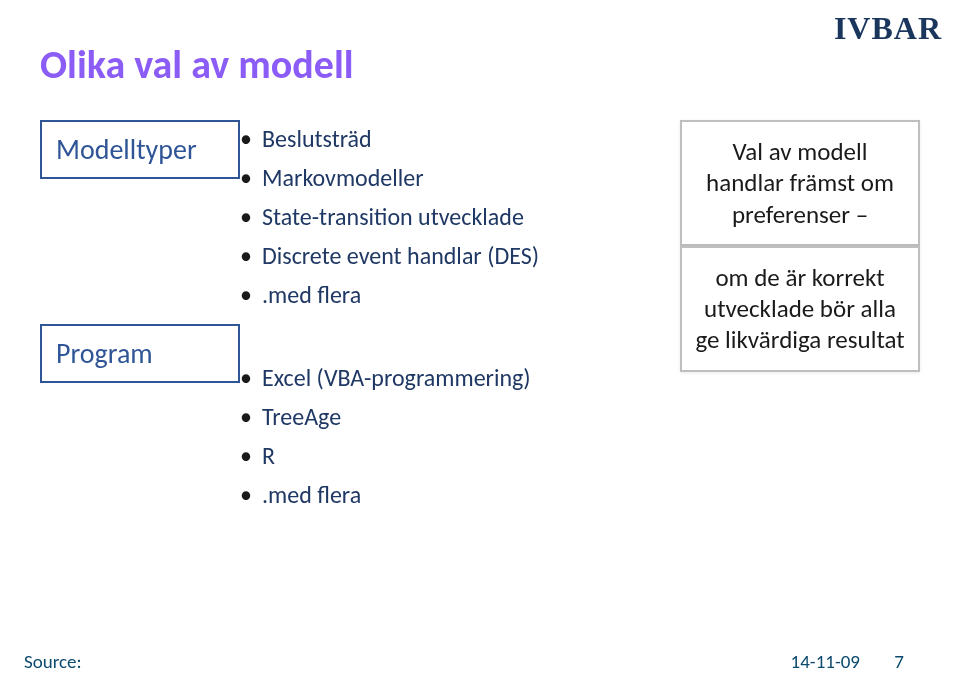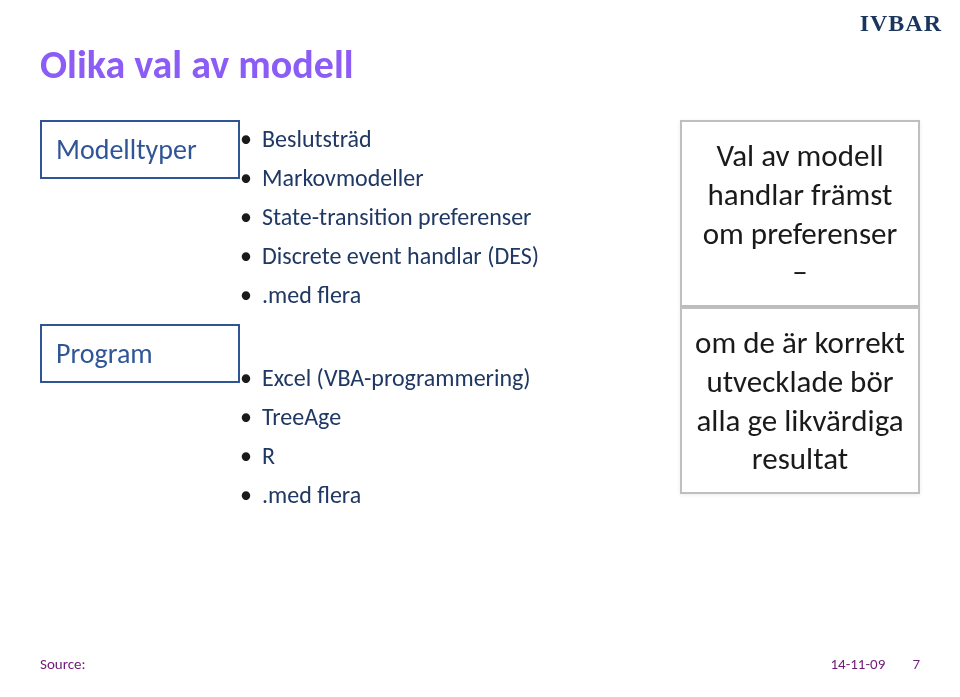--- a/index.html
+++ b/index.html
@@ -1,33 +1,33 @@
 <!DOCTYPE html>
 <html><head>
 <meta charset="utf-8">
 <style>
   * { box-sizing: border-box; margin: 0; padding: 0; }
   html, body { width: 960px; height: 697px; font-family: Calibri, Arial, sans-serif; background: #fff; color: #000; }
   .slide { position: relative; width: 960px; height: 697px; }
-  .logo { position: absolute; top: 10px; right: 18px; font-family: "Times New Roman", Georgia, serif; font-size: 24px; font-weight: 600; letter-spacing: 1px; color: #1b365d; }
+  .logo { position: absolute; top: 10px; right: 18px; font-family: "Times New Roman", Georgia, serif; font-size: 32px; font-weight: 600; letter-spacing: 1px; color: #1b365d; }
   .title { position: absolute; top: 40px; left: 40px; font-size: 40px; font-weight: 700; color: #8b5cf6; }
   .content { position: absolute; top: 120px; left: 40px; width: 880px; display: flex; flex-direction: row; }
   .leftcol { width: 200px; display: flex; flex-direction: column; }
   .midcol { width: 430px; display: flex; flex-direction: column; }
   .rightcol { width: 250px; display: flex; flex-direction: column; align-items: stretch; padding-left: 10px; }
   .box { border: 2px solid #2f5597; padding: 10px 14px; background: #fff; }
   .box.label { color: #2f5597; font-size: 28px; display: flex; align-items: center; justify-content: flex-start; min-height: 55px; }
   .gap { height: 105px; }
   ul.bullets { list-style: none; margin-top: 4px; }
   ul.bullets li { font-size: 24px; color: #1f3864; margin-bottom: 10px; display: flex; align-items: baseline; }
   ul.bullets li .dot { width: 22px; flex-shrink: 0; color: #1a1a1a; }
   .spacer-list { height: 40px; }
-  .callout { border: 2px solid #bfbfbf; background: #fff; box-shadow: 0 1px 4px rgba(0,0,0,0.08); padding: 14px 12px; font-size: 31px; color: #1a1a1a; text-align: center; line-height: 1.25; }
+  .callout { border: 2px solid #bfbfbf; background: #fff; box-shadow: 0 1px 4px rgba(0,0,0,0.08); padding: 14px 12px; font-size: 25px; color: #1a1a1a; text-align: center; line-height: 1.25; }
   .callout + .callout { }
-  .footer { position: absolute; bottom: 24px; left: 40px; width: 880px; display: flex; justify-content: space-between; font-size: 15px; color: #701a75; }
+  .footer { position: absolute; bottom: 24px; left: 24px; width: 880px; display: flex; justify-content: space-between; font-size: 19px; color: #0c4a6e; }
 </style>
 </head>
 <body>
 
 <div class="slide">
 
   <div class="logo">IVBAR</div>
 
   <div class="title">Olika val av modell</div>
 
@@ -44,21 +44,21 @@
         <li>
             <span class="dot">•</span>
             <span>Beslutsträd</span>
           </li>
         <li>
             <span class="dot">•</span>
             <span>Markovmodeller</span>
           </li>
         <li>
             <span class="dot">•</span>
-            <span>State-transition preferenser</span>
+            <span>State-transition utvecklade</span>
           </li>
         <li>
             <span class="dot">•</span>
             <span>Discrete event handlar (DES)</span>
           </li>
         <li>
             <span class="dot">•</span>
             <span>.med flera</span>
           </li>
       </ul>

